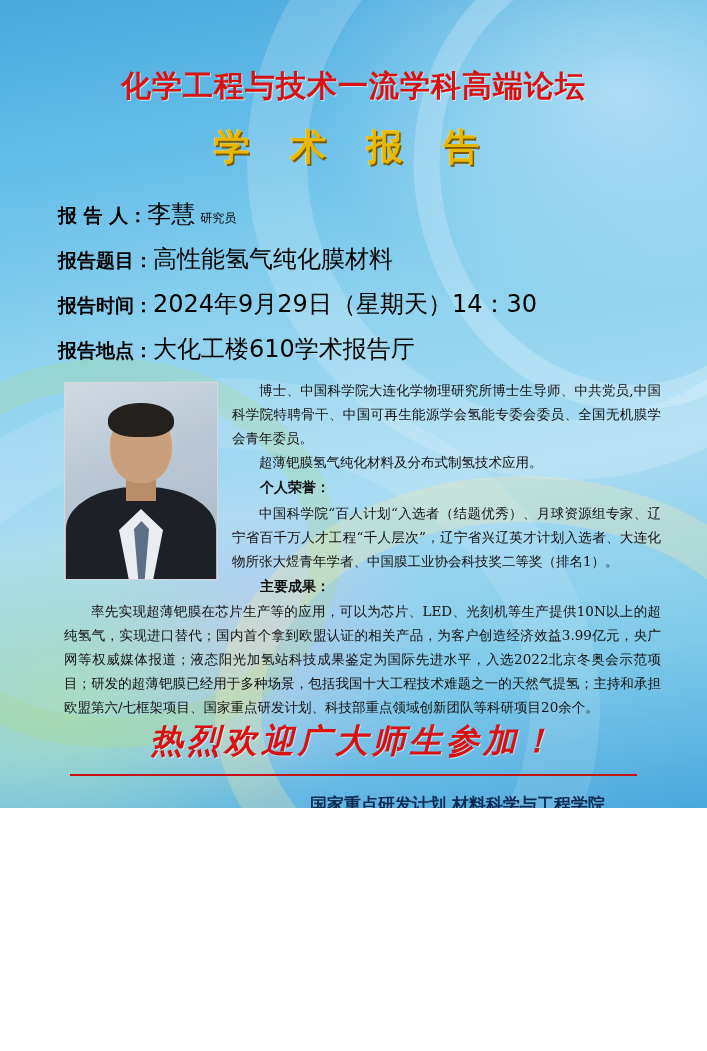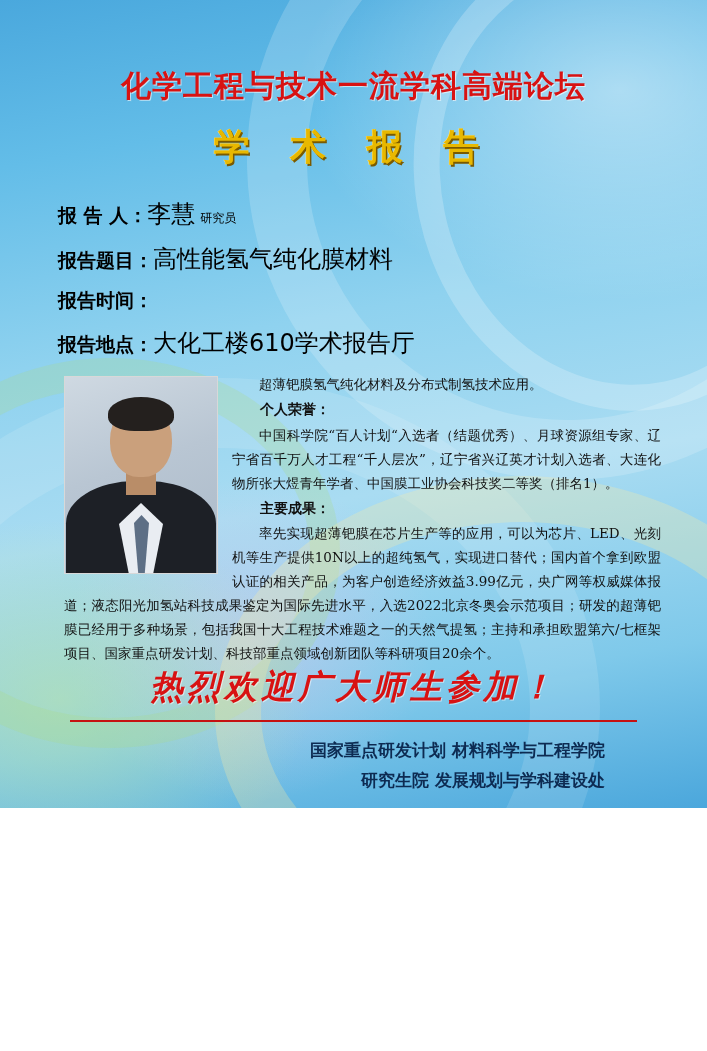--- a/index.html
+++ b/index.html
@@ -274,20 +274,21 @@
         <span class="field-value-small">研究员</span>
       </div>
 
       <div class="field">
         <span class="field-label">报告题目：</span>
         <span class="field-value">高性能氢气纯化膜材料</span>
       </div>
 
       <div class="field">
         <span class="field-label">报告时间：</span>
+        <span class="field-value">2024年9月29日（星期天）14：30</span>
       </div>
 
       <div class="field">
         <span class="field-label">报告地点：</span>
         <span class="field-value">大化工楼610学术报告厅</span>
       </div>
 
     </div>
 
 
@@ -295,20 +296,21 @@
 
       <div class="photo">
         <div class="ph-body"></div>
         <div class="ph-shirt"></div>
         <div class="ph-tie"></div>
         <div class="ph-neck"></div>
         <div class="ph-head"></div>
         <div class="ph-hair"></div>
       </div>
 
+      <div class="bio-text">博士、中国科学院大连化学物理研究所博士生导师、中共党员,中国科学院特聘骨干、中国可再生能源学会氢能专委会委员、全国无机膜学会青年委员。</div>
       <div class="bio-text">超薄钯膜氢气纯化材料及分布式制氢技术应用。</div>
       <div class="bio-subhead">个人荣誉：</div>
       <div class="bio-text">中国科学院“百人计划“入选者（结题优秀）、月球资源组专家、辽宁省百千万人才工程“千人层次”，辽宁省兴辽英才计划入选者、大连化物所张大煜青年学者、中国膜工业协会科技奖二等奖（排名1）。</div>
       <div class="bio-subhead">主要成果：</div>
       <div class="bio-text">率先实现超薄钯膜在芯片生产等的应用，可以为芯片、LED、光刻机等生产提供10N以上的超纯氢气，实现进口替代；国内首个拿到欧盟认证的相关产品，为客户创造经济效益3.99亿元，央广网等权威媒体报道；液态阳光加氢站科技成果鉴定为国际先进水平，入选2022北京冬奥会示范项目；研发的超薄钯膜已经用于多种场景，包括我国十大工程技术难题之一的天然气提氢；主持和承担欧盟第六/七框架项目、国家重点研发计划、科技部重点领域创新团队等科研项目20余个。</div>
 
     </div>
 
     <div class="welcome">热烈欢迎广大师生参加！</div>
 

